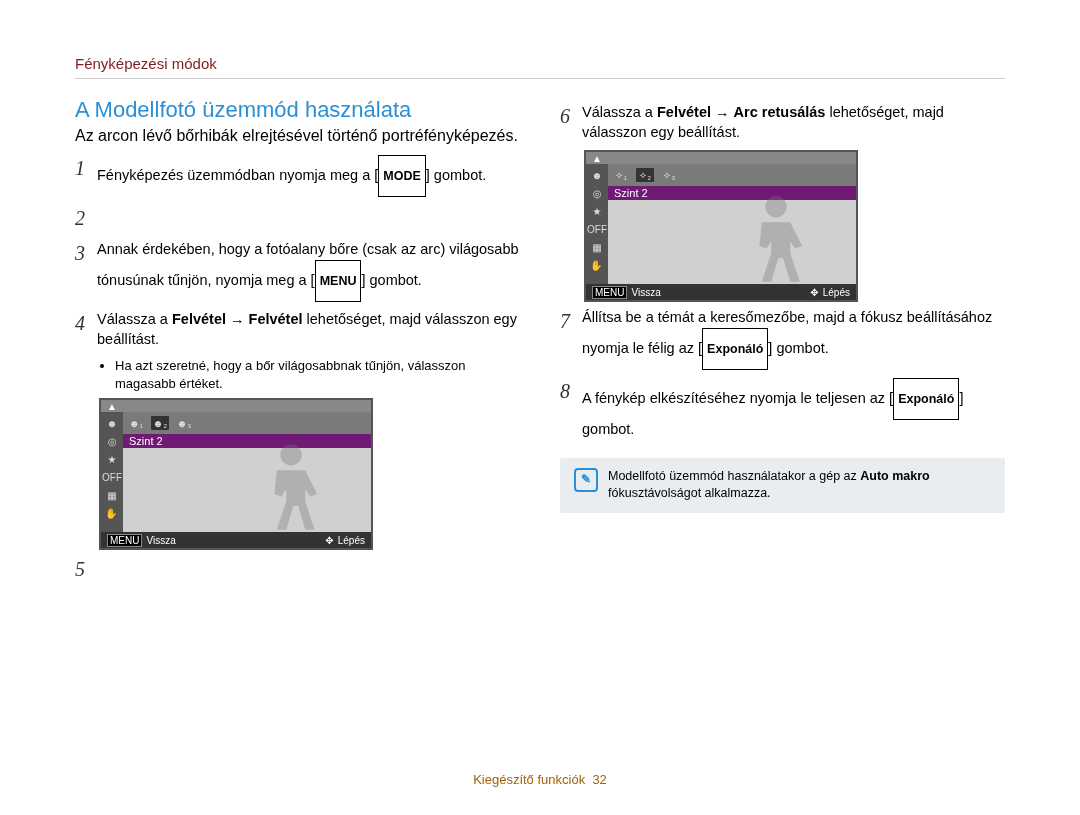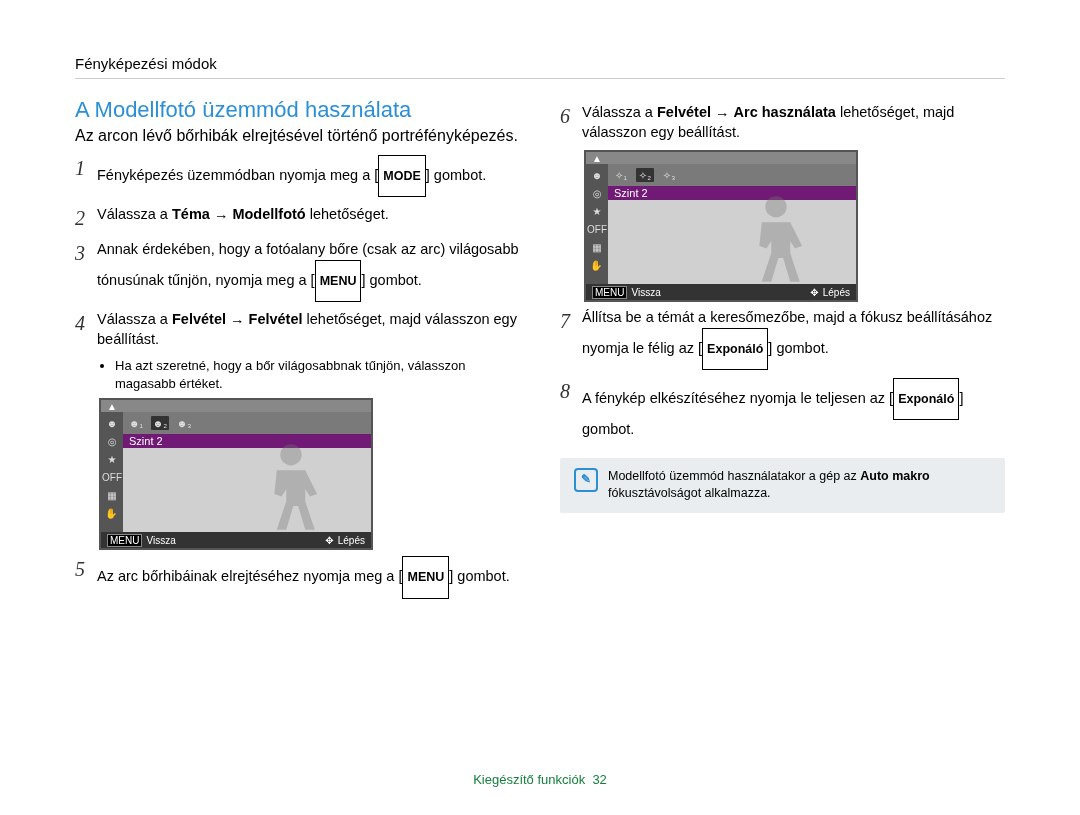--- a/index.html
+++ b/index.html
@@ -9,21 +9,21 @@
     font-family: Arial, Helvetica, sans-serif;
     color: #000;
     width: 1080px;
     height: 815px;
     position: relative;
   }
   .page {
     padding: 55px 75px 0 75px;
   }
   .header {
-    color: #000000;
+    color: #7f1d1d;
     font-size: 15px;
     border-bottom: 1px solid #ccc;
     padding-bottom: 6px;
     margin-bottom: 18px;
   }
   .columns {
     display: flex;
     gap: 40px;
   }
   .col {
@@ -168,21 +168,21 @@
     flex:0 0 20px;height:20px;border:2px solid #2b8fd6;border-radius:4px;
     color:#2b8fd6;display:flex;align-items:center;justify-content:center;
     font-size:12px;font-weight:bold;
   }
   .footer {
     position:absolute;
     bottom:28px;
     left:0;right:0;
     text-align:center;
     font-size:13px;
-    color:#15803d;
+    color:#a16207;
   }
 </style>
 </head>
 <body>
 
 <div class="page">
   <div class="header">Fényképezési módok</div>
 
   <div class="columns">
 
@@ -190,21 +190,20 @@
       <h1>A Modellfotó üzemmód használata</h1>
       <div class="subtitle">Az arcon lévő bőrhibák elrejtésével történő portréfényképezés.</div>
 
       <div>
           <div class="step">
             <div class="step-num">1</div>
             <div class="step-text">Fényképezés üzemmódban nyomja meg a [<span class="key">MODE</span>] gombot.</div>
           </div>
           <div class="step">
             <div class="step-num">2</div>
-            <div class="step-text">Válassza a <b>Téma</b> → <b>Modellfotó</b> lehetőséget.</div>
           </div>
           <div class="step">
             <div class="step-num">3</div>
             <div class="step-text">Annak érdekében, hogy a fotóalany bőre (csak az arc) világosabb tónusúnak tűnjön, nyomja meg a [<span class="key">MENU</span>] gombot.</div>
           </div>
           <div class="step">
             <div class="step-num">4</div>
             <div class="step-text">Válassza a <b>Felvétel</b> → <b>Felvétel</b> lehetőséget, majd válasszon egy beállítást.</div>
           </div>
         </div>
@@ -248,30 +247,29 @@
           <span class="right">
               <span>✥</span>
               <span>Lépés</span>
             </span>
         </div>
       </div>
 
       <div>
           <div class="step">
             <div class="step-num">5</div>
-            <div class="step-text">Az arc bőrhibáinak elrejtéséhez nyomja meg a [<span class="key">MENU</span>] gombot.</div>
           </div>
         </div>
     </div>
 
     <div class="col">
       <div>
           <div class="step">
             <div class="step-num">6</div>
-            <div class="step-text">Válassza a <b>Felvétel</b> → <b>Arc használata</b> lehetőséget, majd válasszon egy beállítást.</div>
+            <div class="step-text">Válassza a <b>Felvétel</b> → <b>Arc retusálás</b> lehetőséget, majd válasszon egy beállítást.</div>
           </div>
         </div>
 
       <div class="lcd">
         <div class="lcd-top">
             <span>▲</span>
           </div>
         <div class="lcd-body">
           <div class="lcd-iconcol">
             <span>☻</span>

